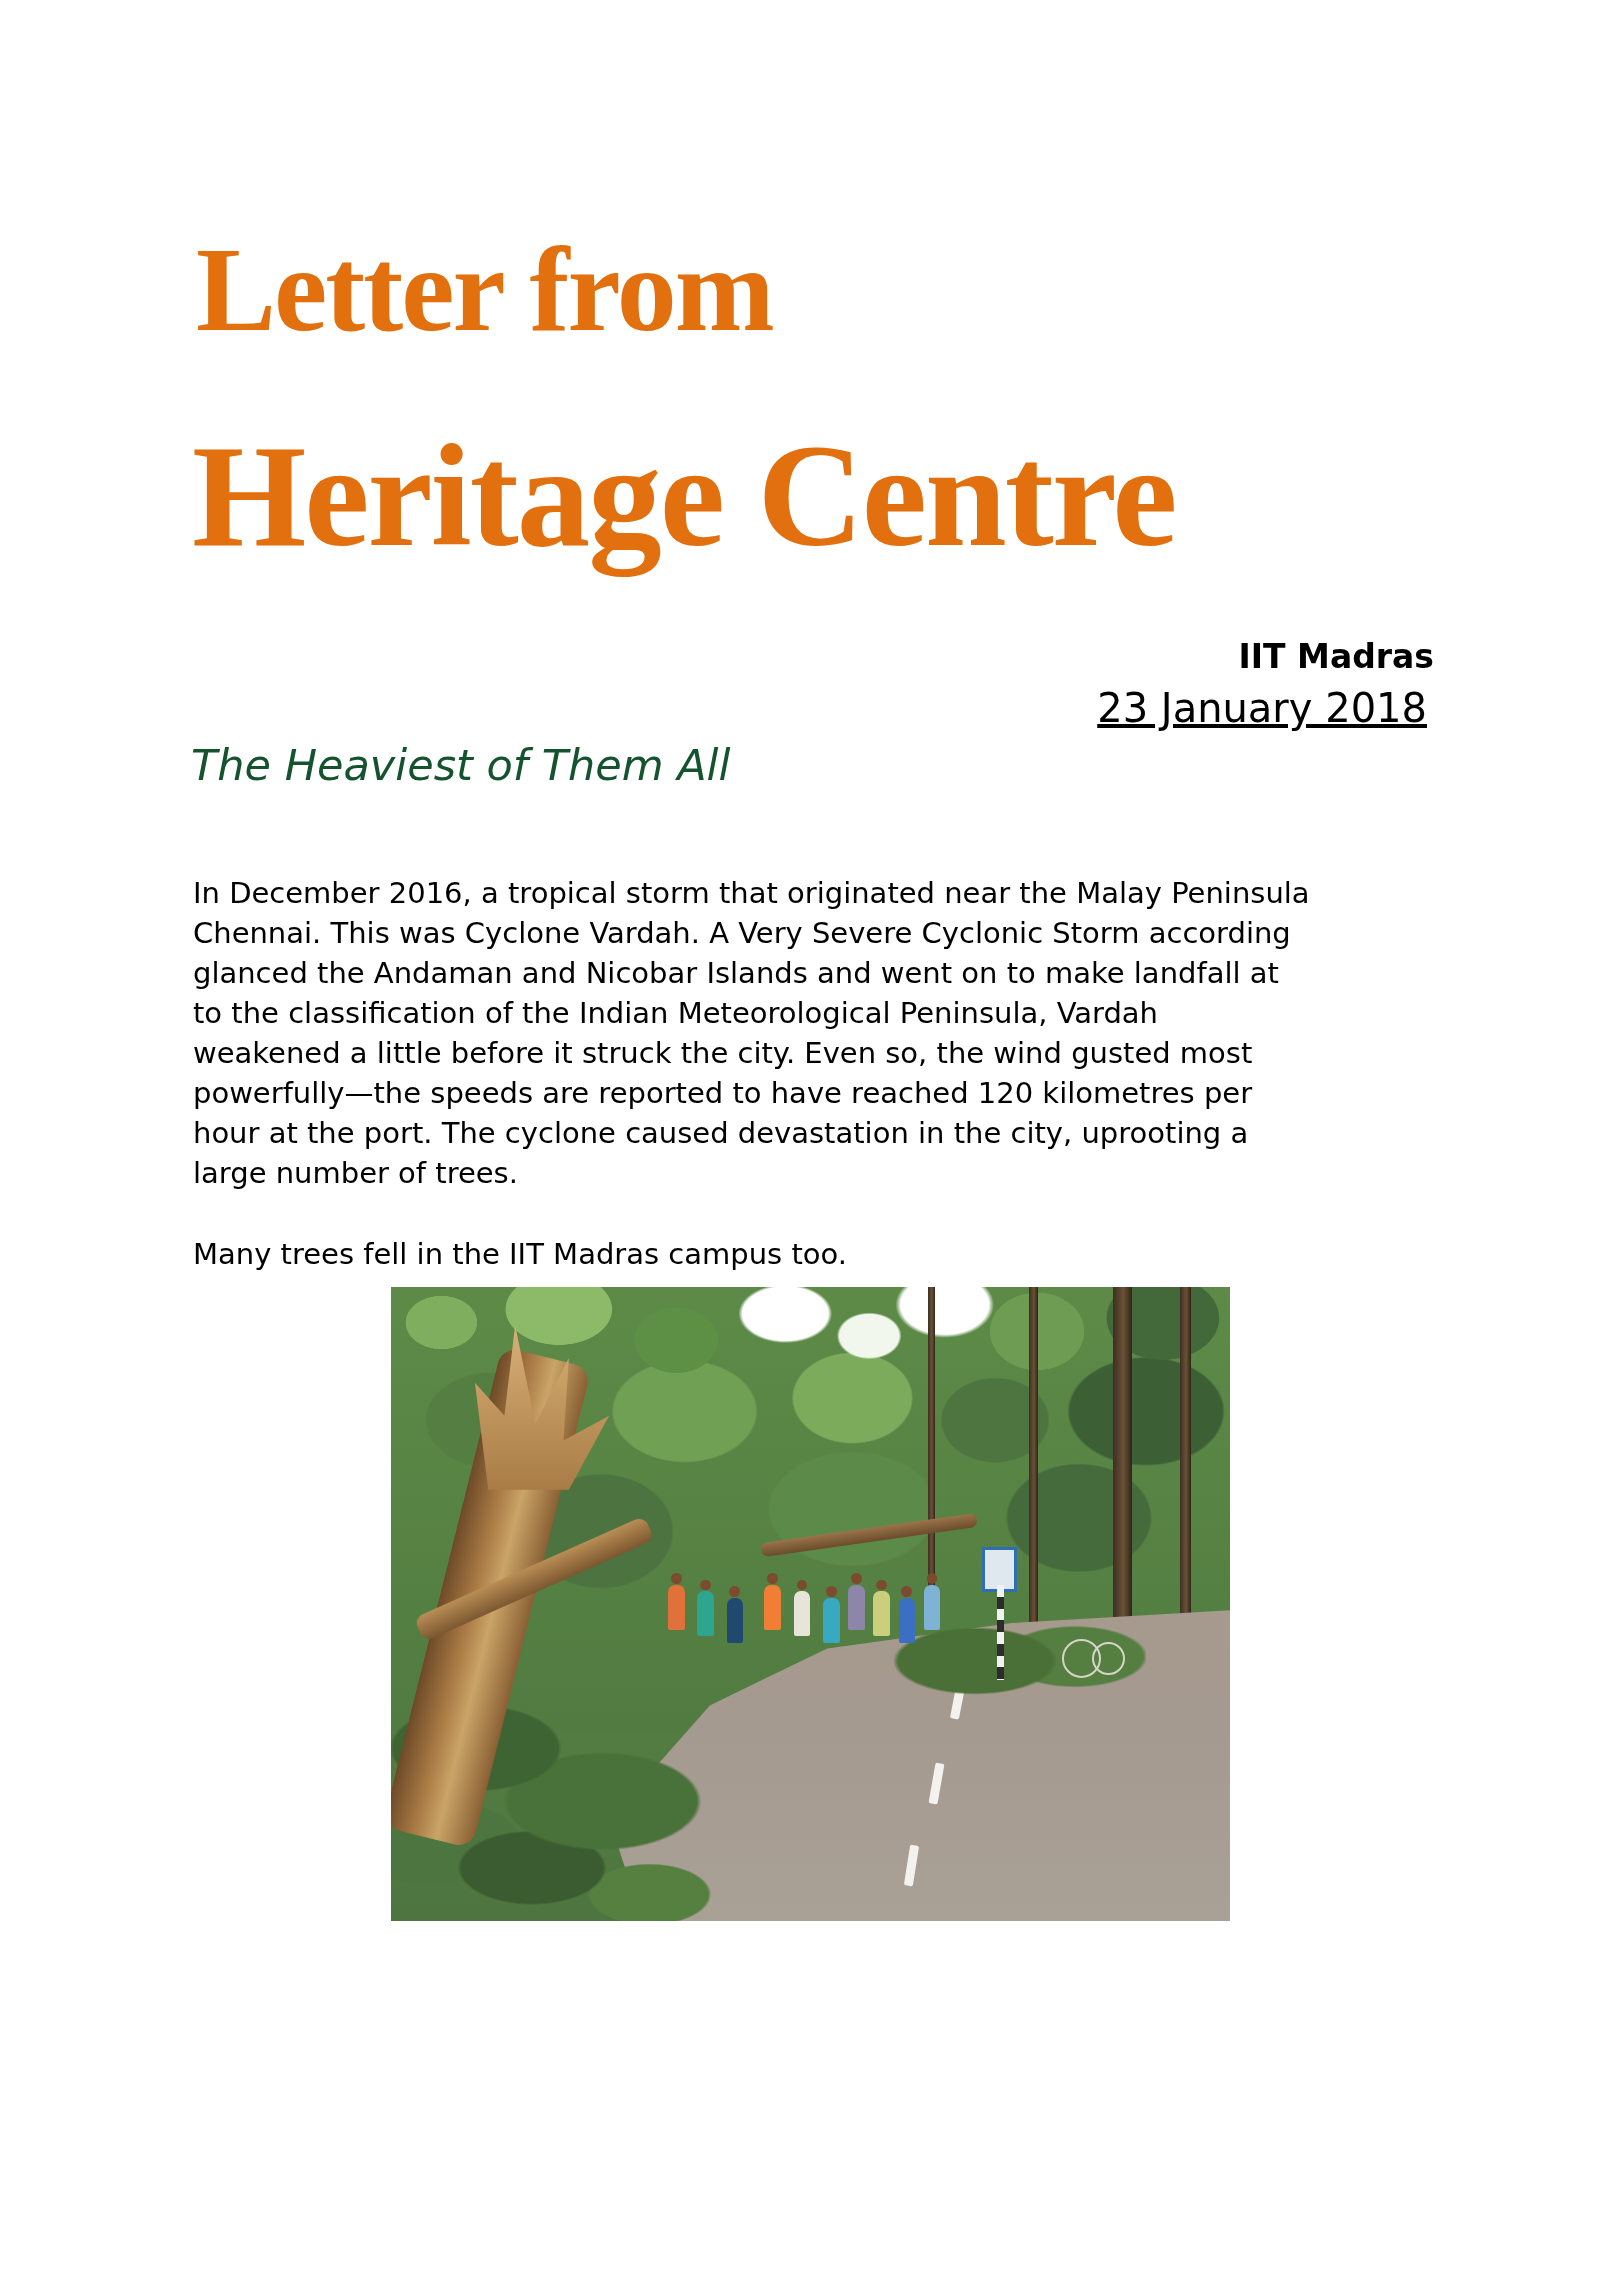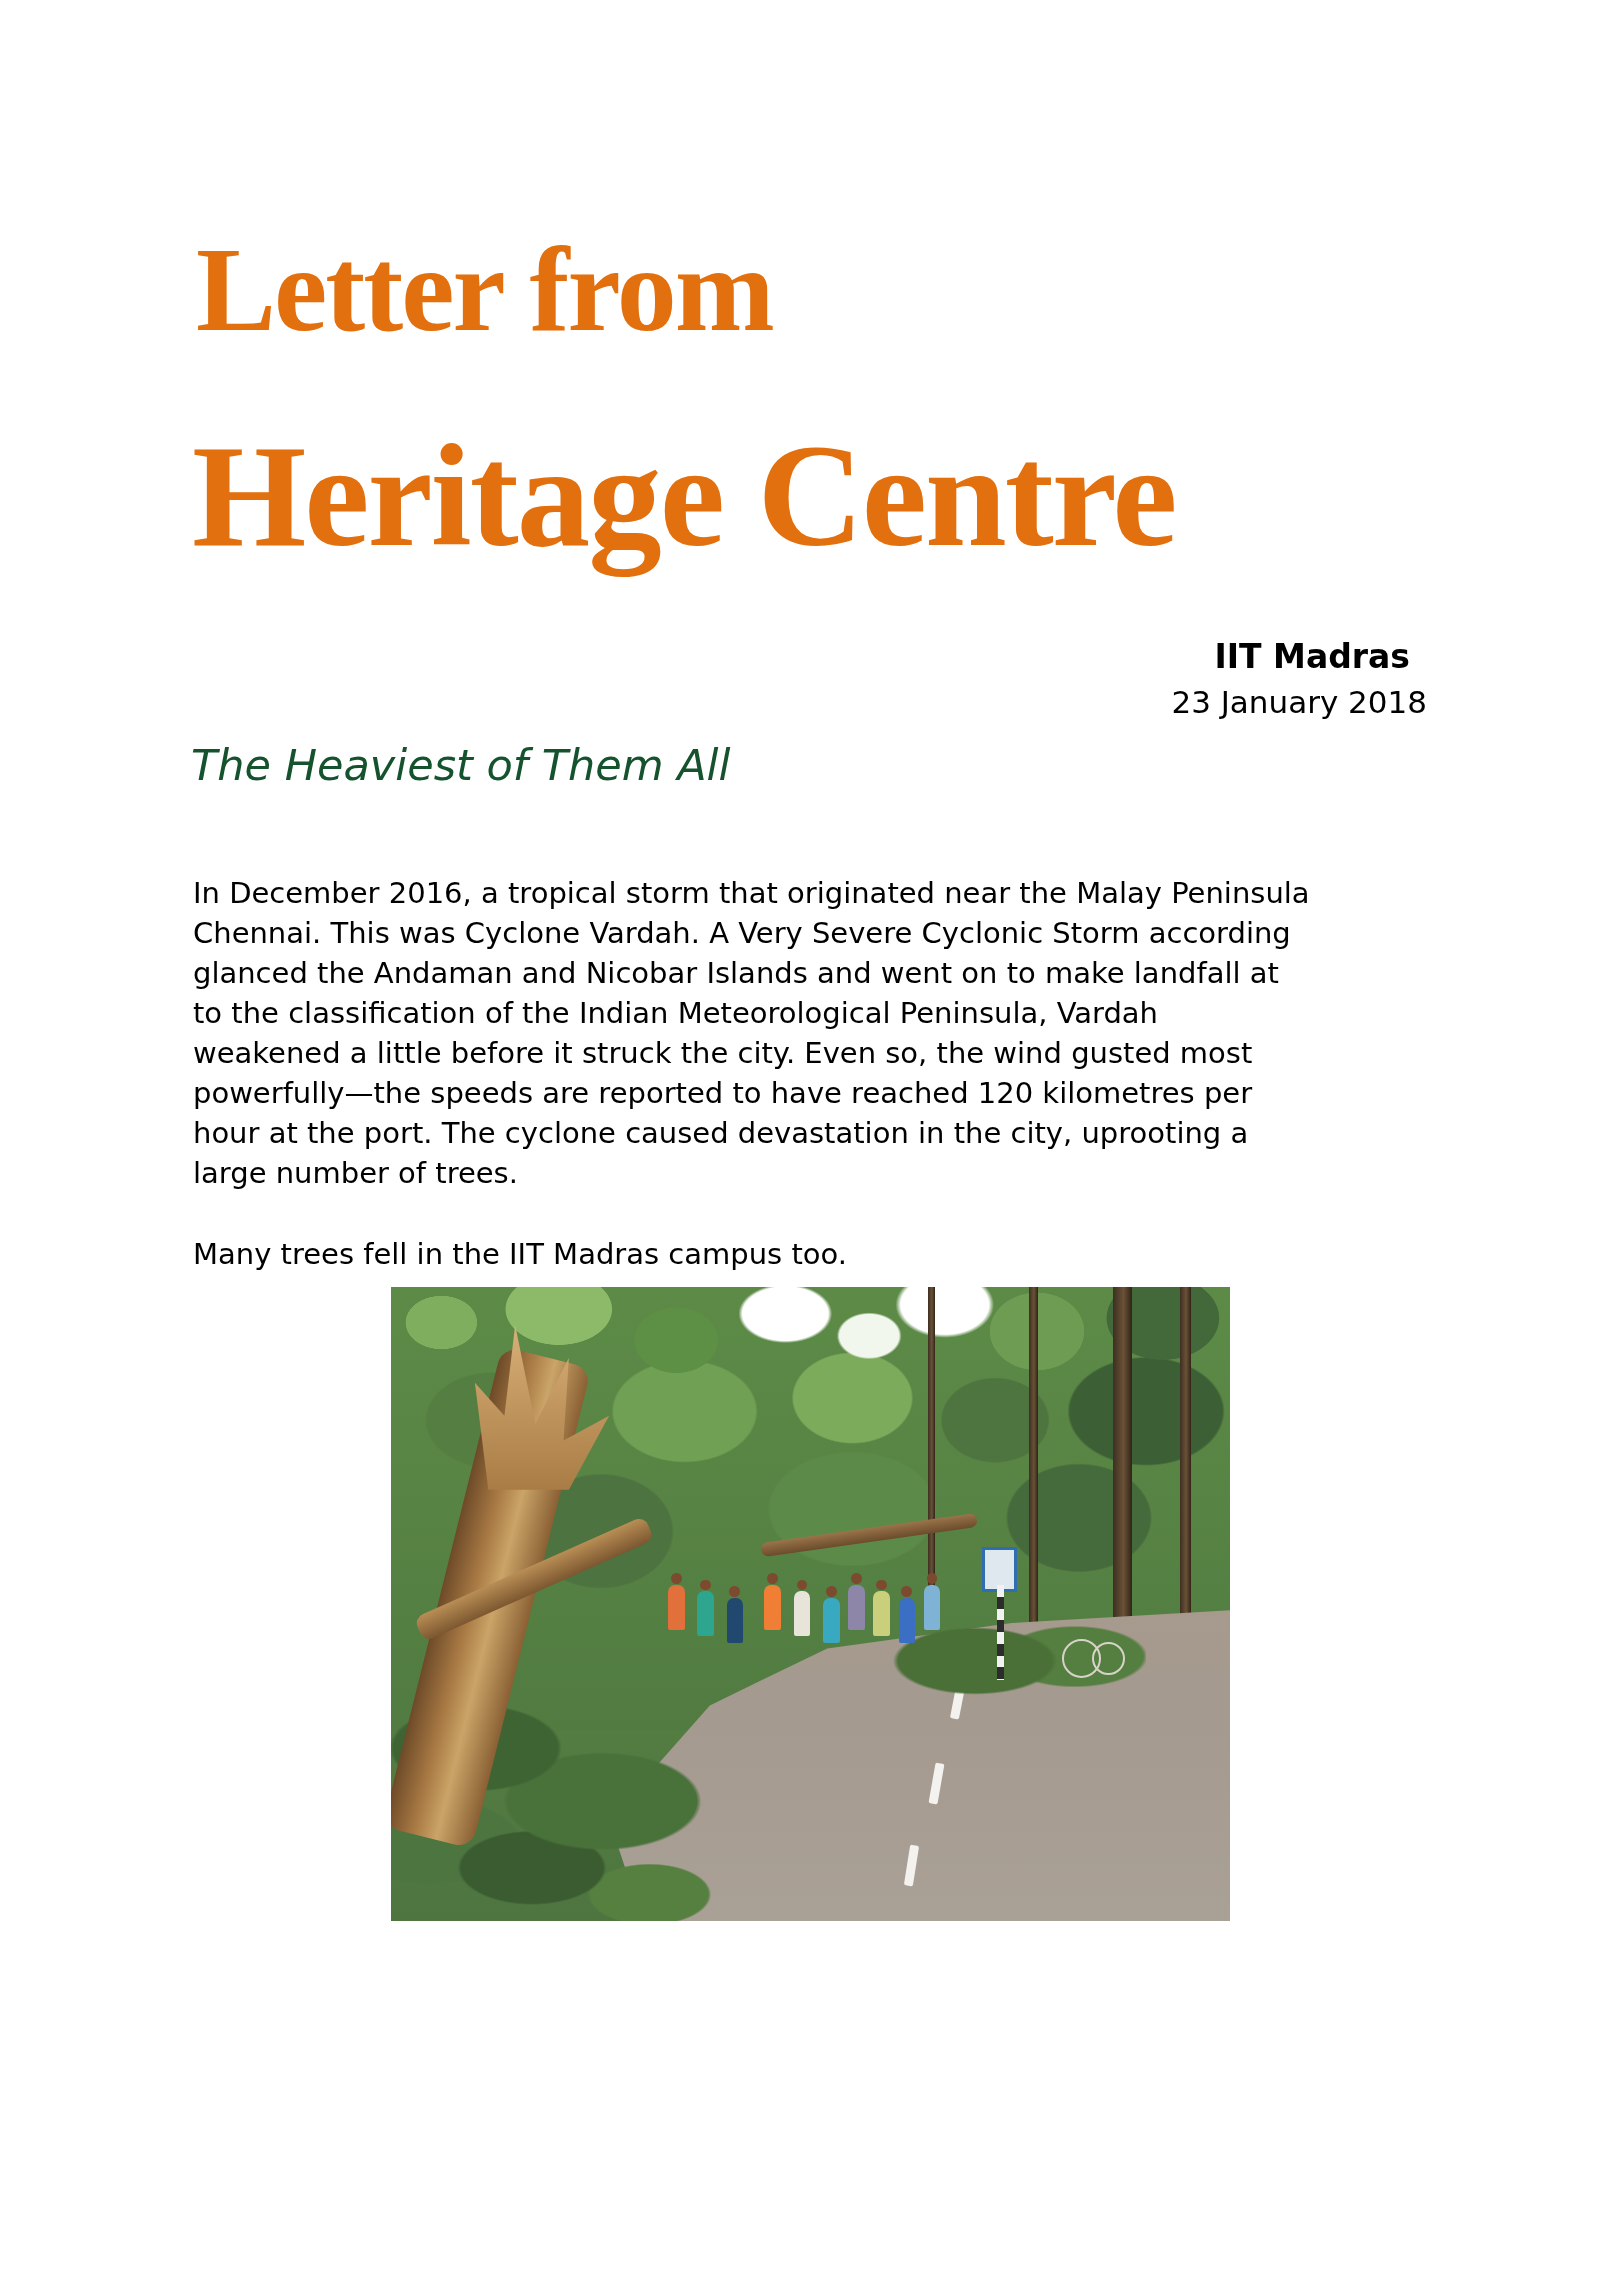--- a/index.html
+++ b/index.html
@@ -4,24 +4,24 @@
 <style>
   html,body{margin:0;padding:0;background:#ffffff;}
   .page{position:relative;width:1620px;height:2060px;background:#ffffff;overflow:hidden;
         font-family:"DejaVu Sans",sans-serif;color:#000;}
 
   
   .title-line1{position:absolute;left:196px;top:227px;font-family:"Liberation Serif",serif;
                font-weight:700;font-size:120px;line-height:1.05;color:#E2700E;letter-spacing:-2px;}
   .title-line2{position:absolute;left:192px;top:407px;font-family:"Liberation Serif",serif;
                font-weight:700;font-size:147px;line-height:1.05;color:#E2700E;letter-spacing:-2px;margin-top:12px;}
-  .org-line{position:absolute;right:210px;top:637px;font-size:33px;font-weight:700;
+  .org-line{position:absolute;right:186px;top:637px;font-size:33px;font-weight:700;
             text-align:right;line-height:1.2;}
-  .date-line{position:absolute;right:193px;top:684px;font-size:31px;font-weight:400;
-             text-align:right;line-height:1.2;}
+  .date-line{position:absolute;right:193px;top:684px;font-size:40px;font-weight:400;
+             text-align:right;line-height:1.2;text-decoration:underline;}
 
   
   .article-heading{position:absolute;left:191px;top:740px;font-size:43px;font-style:italic;
                    font-weight:400;letter-spacing:0px;color:#14532d;}
   .body-par{position:absolute;left:193px;width:1245px;font-size:29px;line-height:40px;color:#000;margin-top:24px;}
   .par1{top:849px;}
   .par2{top:1210px;}
 
   
   .photo{position:absolute;left:391px;top:1287px;width:839px;height:634px;overflow:hidden;

